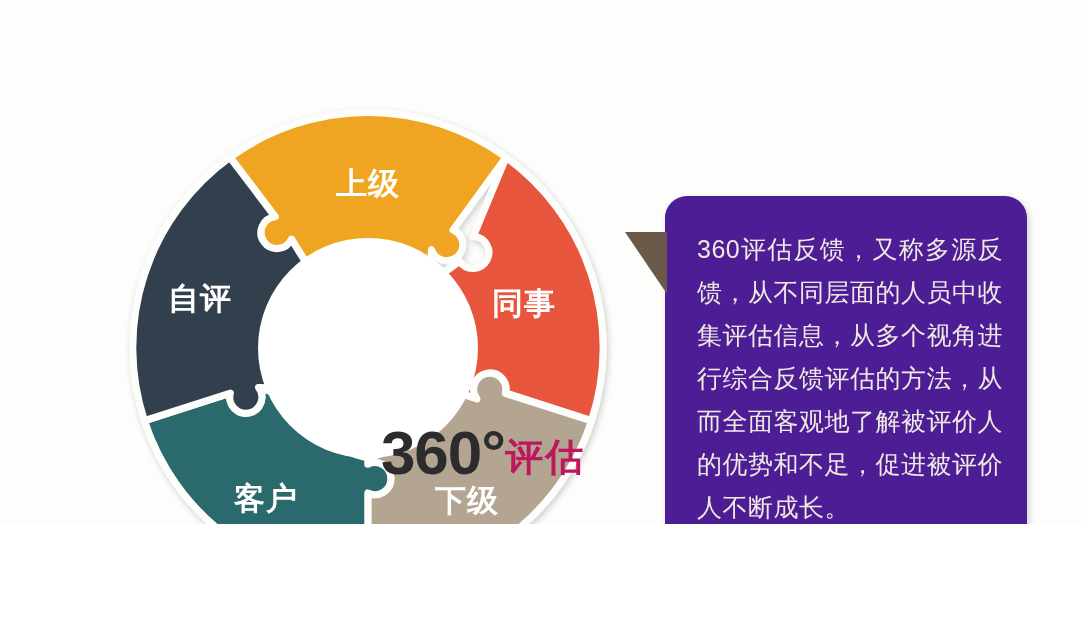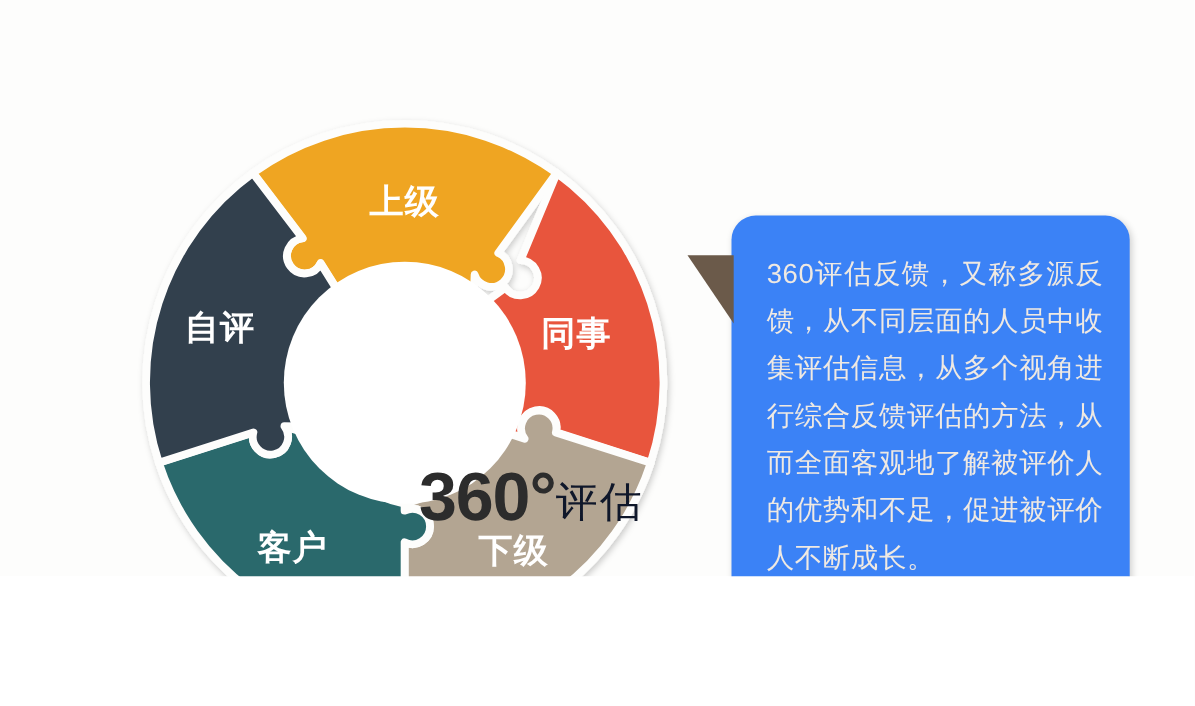--- a/index.html
+++ b/index.html
@@ -59,36 +59,36 @@
   #center-main {
     font-family: "Liberation Sans", "DejaVu Sans", sans-serif;
     font-weight: 700;
     font-size: 62px;
     line-height: 1;
     color: #2c2c2c;
     letter-spacing: -1px;
   }
   #center-sub {
     font-family: "Liberation Sans", "DejaVu Sans", sans-serif;
-    font-weight: 400;
+    font-weight: 700;
     font-size: 38px;
     line-height: 1;
-    color: #0f172a;
+    color: #be185d;
     margin-top: 8px;
     letter-spacing: 2px;
   }
 
   
   #bubble {
     position: absolute;
     left: 665px;
     top: 196px;
     width: 362px;
     height: 394px;
-    background: #3b82f6;
+    background: #4c1d95;
     border-radius: 22px;
     box-shadow: 2px 3px 7px rgba(0,0,0,0.18);
   }
   #bubble-tail {
     position: absolute;
     left: -40px;
     top: 36px;
     width: 0;
     height: 0;
     border-style: solid;

